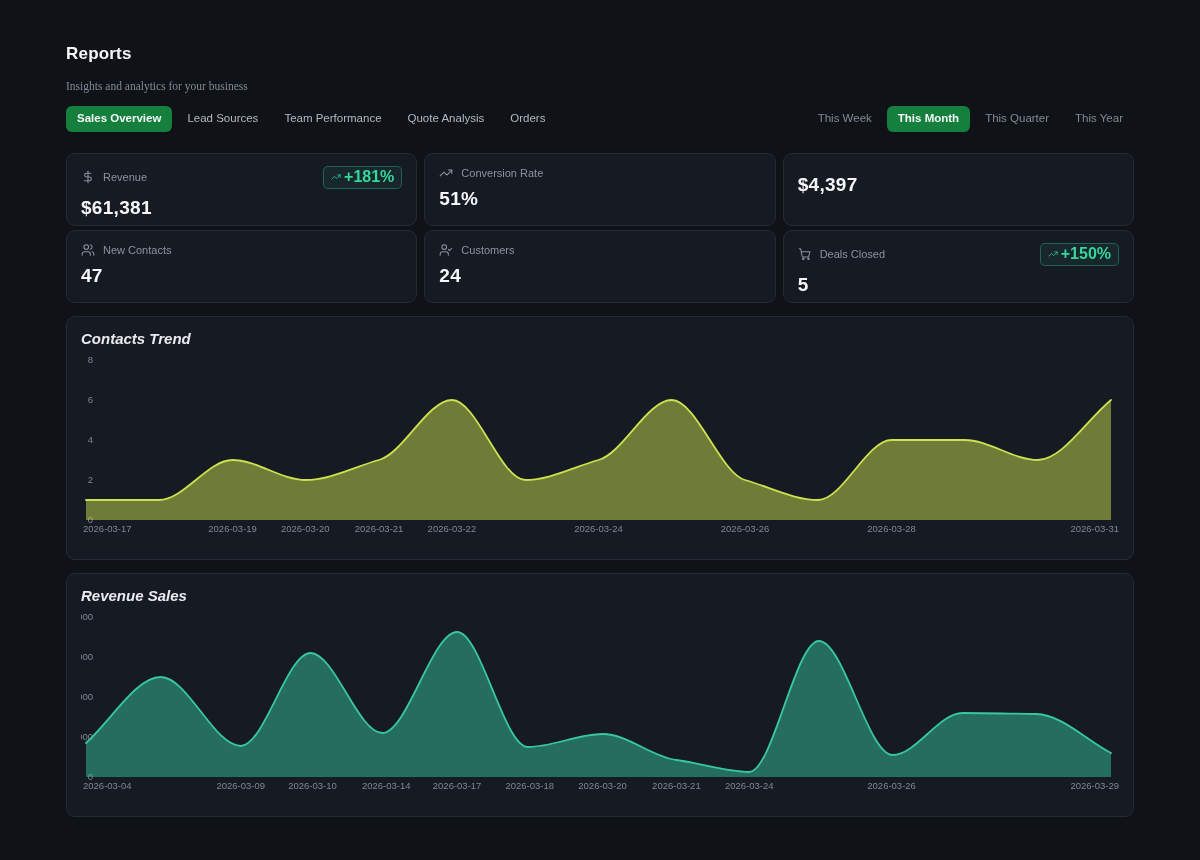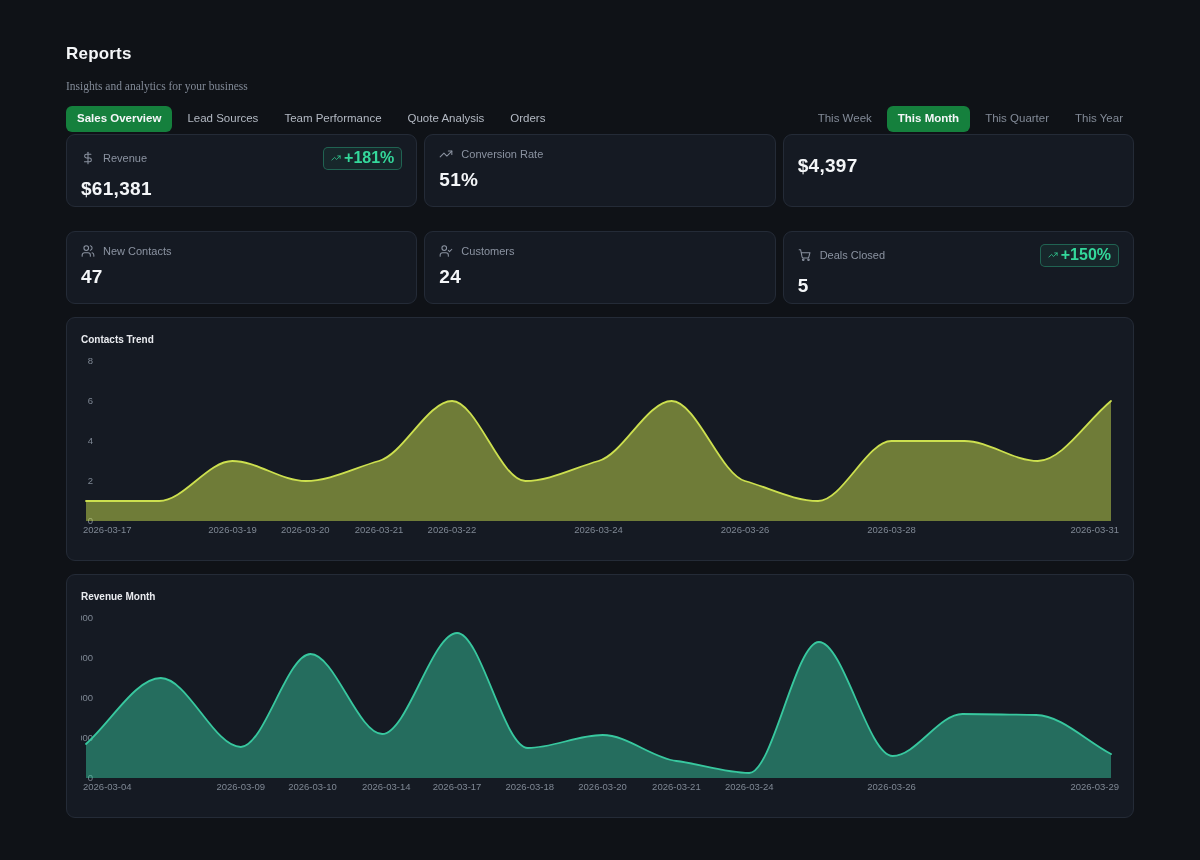--- a/index.html
+++ b/index.html
@@ -21,40 +21,40 @@
   .tab, .period {
     border:none; background:transparent; cursor:pointer;
     font-family:inherit; font-size:11.5px; line-height:1;
     padding:7px 11px; border-radius:6px; white-space:nowrap;
   }
   .tab { color:#b3b9c3; font-weight:500; }
   .period { color:#828a97; }
   .tab.active, .period.active { background:#15803d; color:#f4f6f8; font-weight:600; }
 
   
-  .stats { display:grid; grid-template-columns:repeat(3,1fr); gap:24px 7px; margin-top:2px; }
+  .stats { display:grid; grid-template-columns:repeat(3,1fr); gap:4px 7px; margin-top:21px; }
   .card {
     background:#151a23; border:1px solid #242b37; border-radius:9px;
   }
   .stat-card { height:73px; padding:12px 14px; }
   .stat-head { display:flex; align-items:center; gap:8px; }
   .stat-head .icon { color:#8b93a1; display:flex; }
   .stat-label { font-size:11px; color:#8b93a1; }
   .badge {
     margin-left:auto; display:flex; align-items:center; gap:3px;
     font-size:16px; font-weight:600; color:#34d89b;
     background:rgba(52,216,155,0.07); border:1px solid rgba(52,216,155,0.35);
     border-radius:5px; padding:2.5px 7px; line-height:1;
   }
   .badge .icon { display:flex; color:#34d89b; }
   .stat-value { margin-top:8px; font-size:19px; font-weight:700; color:#f4f6f8; letter-spacing:.3px; }
 
   
   .chart-card { margin-top:13px; padding:14px; }
-  .chart-card h2 { font-size:10px; font-weight:700; color:#e9ebef; line-height:16px; margin-bottom:2px; }
+  .chart-card h2 { font-size:15px; font-weight:700; color:#e9ebef; line-height:16px; margin-bottom:2px;font-style:italic; }
   .chart-body { width:1040px; }
   .chart-body svg { display:block; overflow:hidden; }
   .tick { font-family:"Liberation Sans","DejaVu Sans",sans-serif; font-size:9.5px; fill:#7f8894; }
 </style>
 </head>
 <body>
 
 <div class="page">
 
   <header class="page-header">
@@ -184,21 +184,21 @@
           <text class="tick" x="664.1" y="183" text-anchor="middle">2026-03-26</text>
           <text class="tick" x="810.6" y="183" text-anchor="middle">2026-03-28</text>
           <text class="tick" x="1038.0" y="183" text-anchor="end">2026-03-31</text>
           <path d="M 5.0 151.0 C 29.4 151.0, 53.8 151.0, 78.2 151.0 C 102.6 151.0, 127.0 111.0, 151.4 111.0 C 175.8 111.0, 200.2 131.0, 224.6 131.0 C 249.0 131.0, 273.5 117.7, 297.9 111.0 C 322.3 104.3, 346.7 51.0, 371.1 51.0 C 395.5 51.0, 419.9 131.0, 444.3 131.0 C 468.7 131.0, 493.1 117.7, 517.5 111.0 C 541.9 104.3, 566.3 51.0, 590.7 51.0 C 615.1 51.0, 639.5 124.3, 663.9 131.0 C 688.3 137.7, 712.7 151.0, 737.1 151.0 C 761.5 151.0, 786.0 91.0, 810.4 91.0 C 834.8 91.0, 859.2 91.0, 883.6 91.0 C 908.0 91.0, 932.4 111.0, 956.8 111.0 C 981.2 111.0, 1005.6 71.0, 1030.0 51.0 L 1030 171 L 5 171 Z" fill="rgba(201,221,78,0.5)" stroke="none"></path>
           <path d="M 5.0 151.0 C 29.4 151.0, 53.8 151.0, 78.2 151.0 C 102.6 151.0, 127.0 111.0, 151.4 111.0 C 175.8 111.0, 200.2 131.0, 224.6 131.0 C 249.0 131.0, 273.5 117.7, 297.9 111.0 C 322.3 104.3, 346.7 51.0, 371.1 51.0 C 395.5 51.0, 419.9 131.0, 444.3 131.0 C 468.7 131.0, 493.1 117.7, 517.5 111.0 C 541.9 104.3, 566.3 51.0, 590.7 51.0 C 615.1 51.0, 639.5 124.3, 663.9 131.0 C 688.3 137.7, 712.7 151.0, 737.1 151.0 C 761.5 151.0, 786.0 91.0, 810.4 91.0 C 834.8 91.0, 859.2 91.0, 883.6 91.0 C 908.0 91.0, 932.4 111.0, 956.8 111.0 C 981.2 111.0, 1005.6 71.0, 1030.0 51.0" fill="none" stroke="#cde04f" stroke-width="1.8" stroke-linejoin="round" stroke-linecap="round"></path>
         </svg>
       </div>
   </section>
 
   <section class="card chart-card">
-    <h2>Revenue Month</h2>
+    <h2>Revenue Sales</h2>
     <div class="chart-body" id="chart1">
         <svg width="1040" height="196" viewBox="0 0 1040 196">
           <text class="tick" x="12" y="174.0" text-anchor="end">0</text>
           <text class="tick" x="12" y="134.0" text-anchor="end">4,000</text>
           <text class="tick" x="12" y="94.0" text-anchor="end">8,000</text>
           <text class="tick" x="12" y="54.0" text-anchor="end">12,000</text>
           <text class="tick" x="12" y="14.0" text-anchor="end">16,000</text>
           <text class="tick" x="2.0" y="183" text-anchor="start">2026-03-04</text>
           <text class="tick" x="159.8" y="183" text-anchor="middle">2026-03-09</text>
           <text class="tick" x="231.5" y="183" text-anchor="middle">2026-03-10</text>

